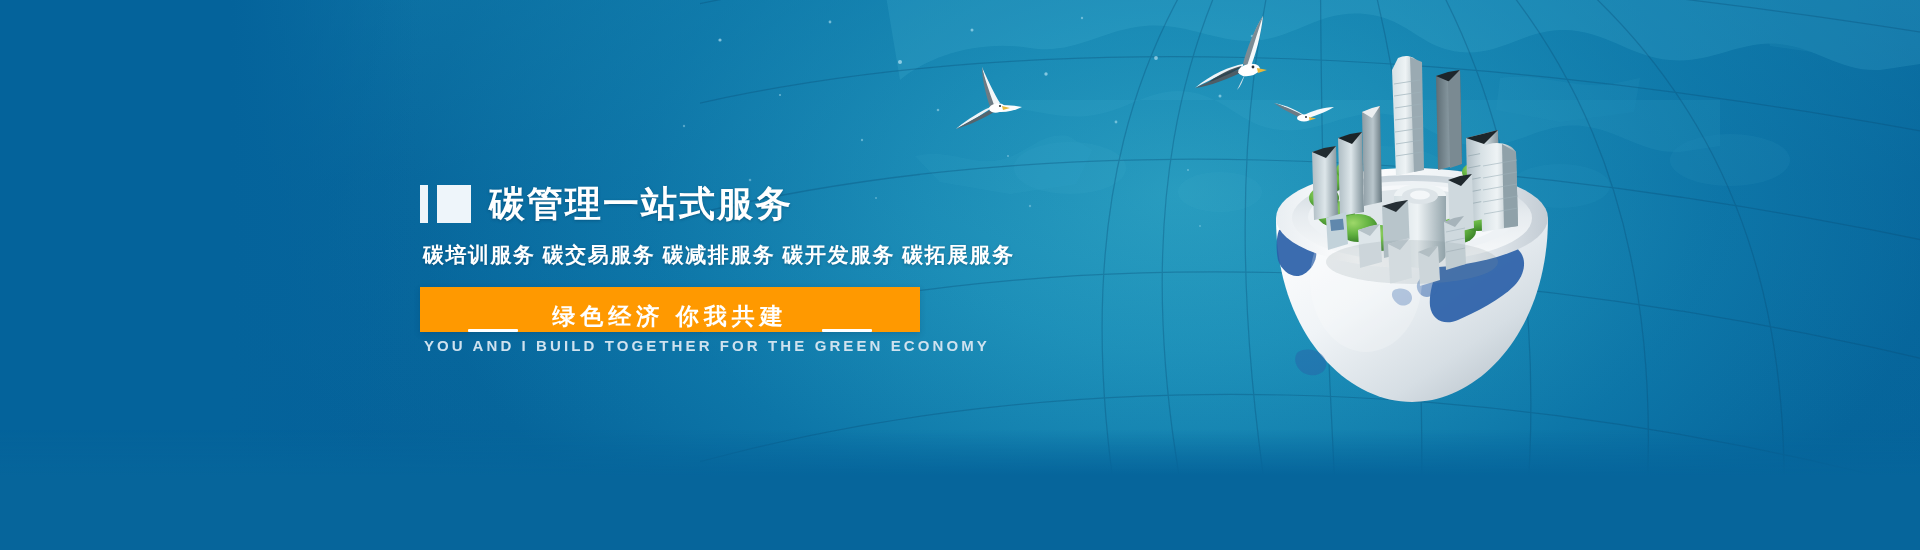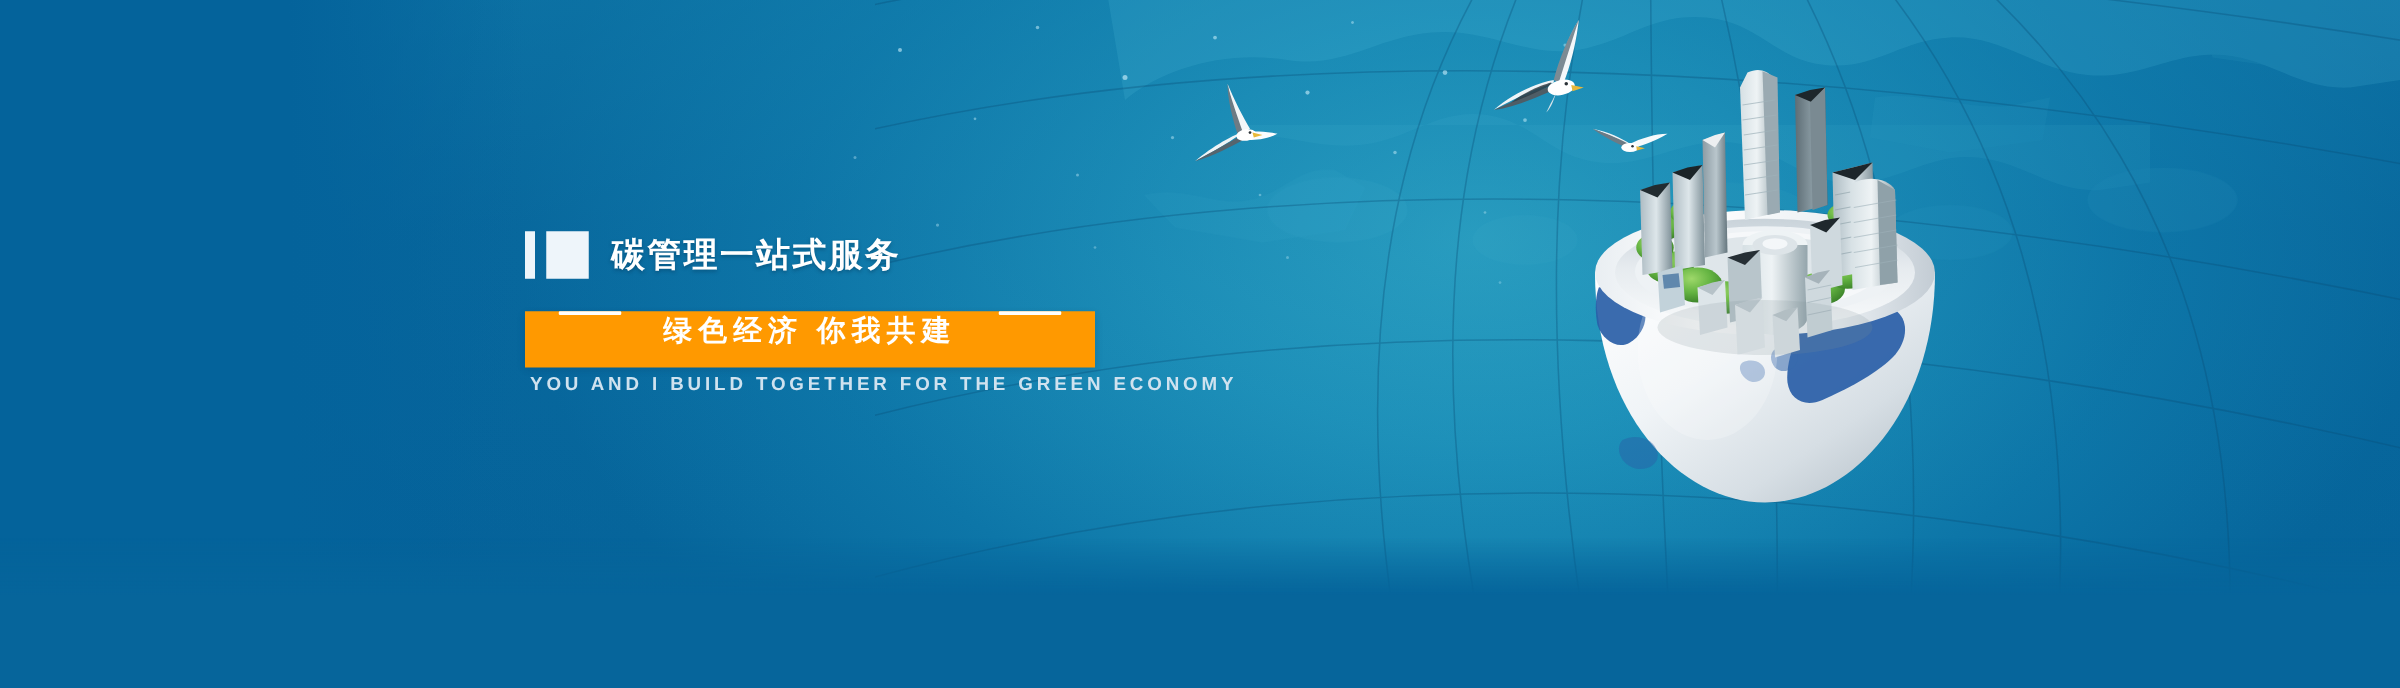--- a/index.html
+++ b/index.html
@@ -45,36 +45,35 @@
   .bird-3{left:1270px;top:95px;width:68px;height:40px;}
   
   .globe-art{position:absolute;left:1262px;top:30px;width:300px;height:390px;}
   
   .content{position:absolute;left:420px;top:178px;width:640px;}
   .title-row{display:flex;align-items:center;height:52px;}
   .title-mark{display:flex;align-items:center;gap:9px;margin-right:18px;}
   .mark-bar{width:8px;height:38px;background:#eef5fa;display:block;}
   .mark-sq{width:34px;height:38px;background:#eef5fa;display:block;}
   .main-title{
-    font-size:27px;line-height:44px;color:#ffffff;font-weight:700;
+    font-size:36px;line-height:44px;color:#ffffff;font-weight:700;
     letter-spacing:2px;white-space:nowrap;
     text-shadow:0 1px 3px rgba(0,40,70,.35);
   }
   .sub-title{
     margin-top:12px;margin-left:3px;
     font-size:21px;line-height:26px;color:#ffffff;font-weight:700;
     letter-spacing:1.5px;white-space:nowrap;
     text-shadow:0 1px 3px rgba(0,40,70,.35);
   }
   .orange-bar{
     margin-top:19px;margin-left:0px;
-    width:456px;height:45px;background:#ff9900;
-    display:flex;align-items:flex-start;justify-content:center;gap:34px;
+    width:500px;height:45px;background:#ff9900;
+    display:flex;align-items:flex-end;justify-content:center;gap:34px;
     box-shadow:0 2px 6px rgba(0,40,70,.18);
-    font-family:Liberation Serif, serif;
   }
   .dash{width:50px;height:3px;background:#ffffff;display:block;border-radius:1px;}
   .slogan{
     font-size:23px;color:#ffffff;font-weight:700;letter-spacing:5px;
     white-space:nowrap;
   }
   .en-tagline{
     margin-top:4px;margin-left:4px;
     font-size:15px;line-height:20px;color:#cfe2ef;font-weight:700;
     letter-spacing:3.1px;white-space:nowrap;
@@ -351,20 +350,21 @@
   <div class="content">
 
     <div class="title-row">
       <span class="title-mark">
         <span class="mark-bar"></span>
         <span class="mark-sq"></span>
       </span>
       <h1 class="main-title">碳管理一站式服务</h1>
     </div>
 
+    <div class="sub-title">碳培训服务  碳交易服务  碳减排服务  碳开发服务  碳拓展服务</div>
 
     <div class="orange-bar">
       <span class="dash"></span>
       <span class="slogan">绿色经济  你我共建</span>
       <span class="dash"></span>
     </div>
 
     <div class="en-tagline">YOU AND I BUILD TOGETHER FOR THE GREEN ECONOMY</div>
   </div>
 

